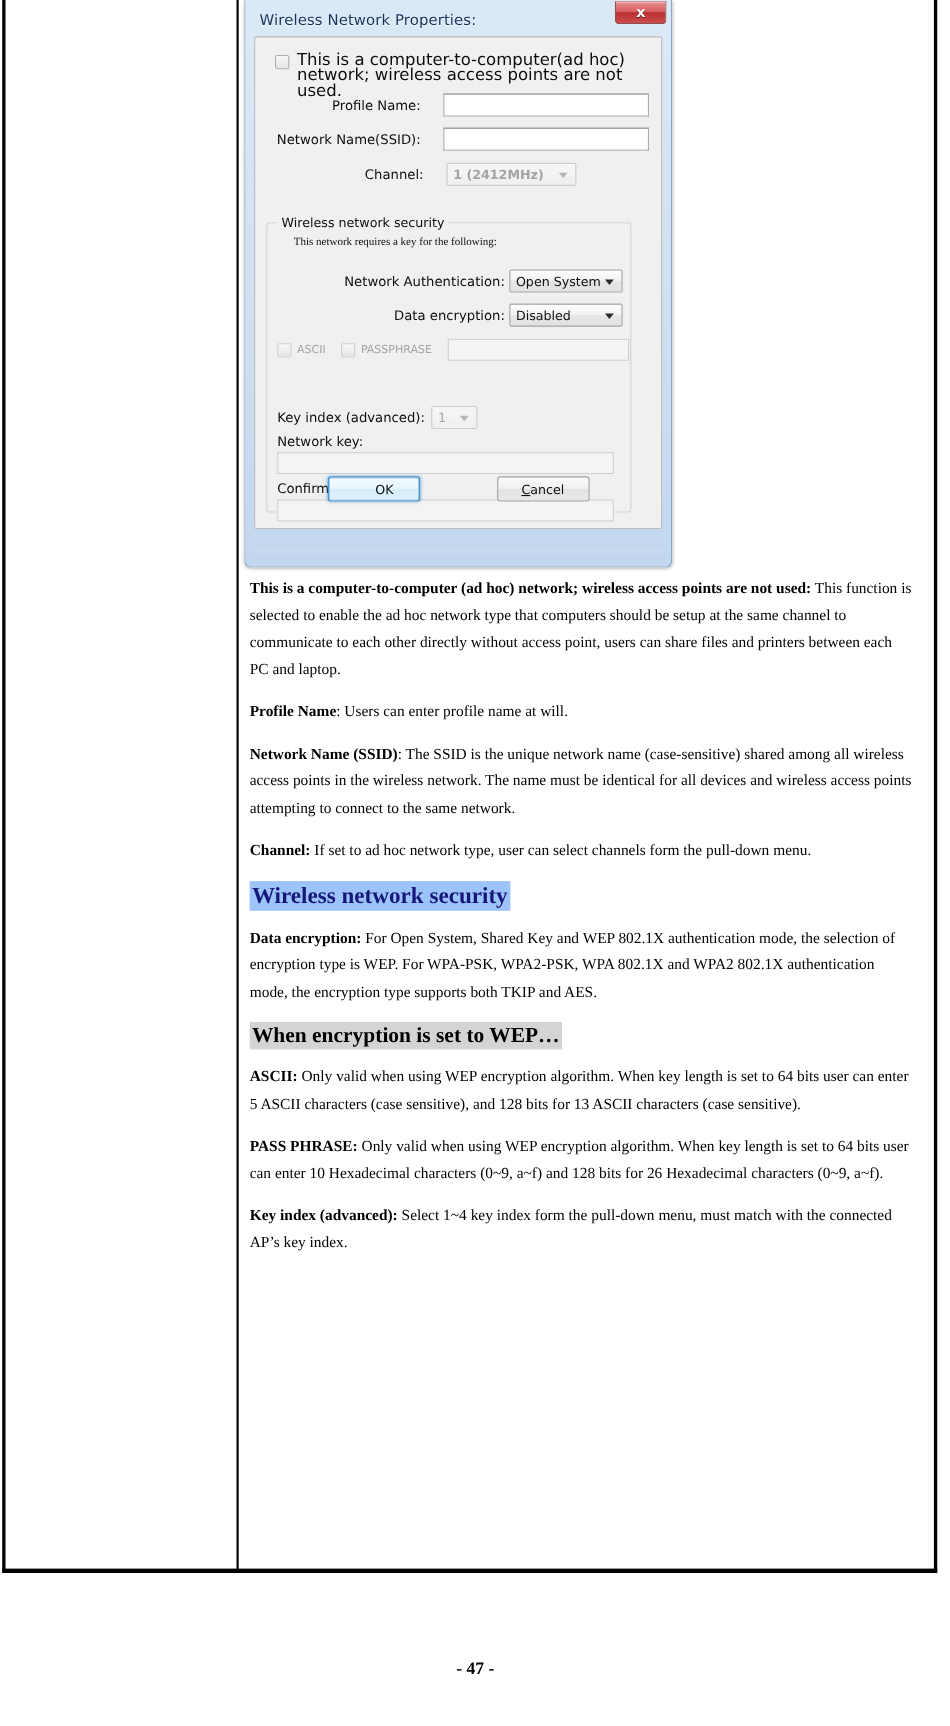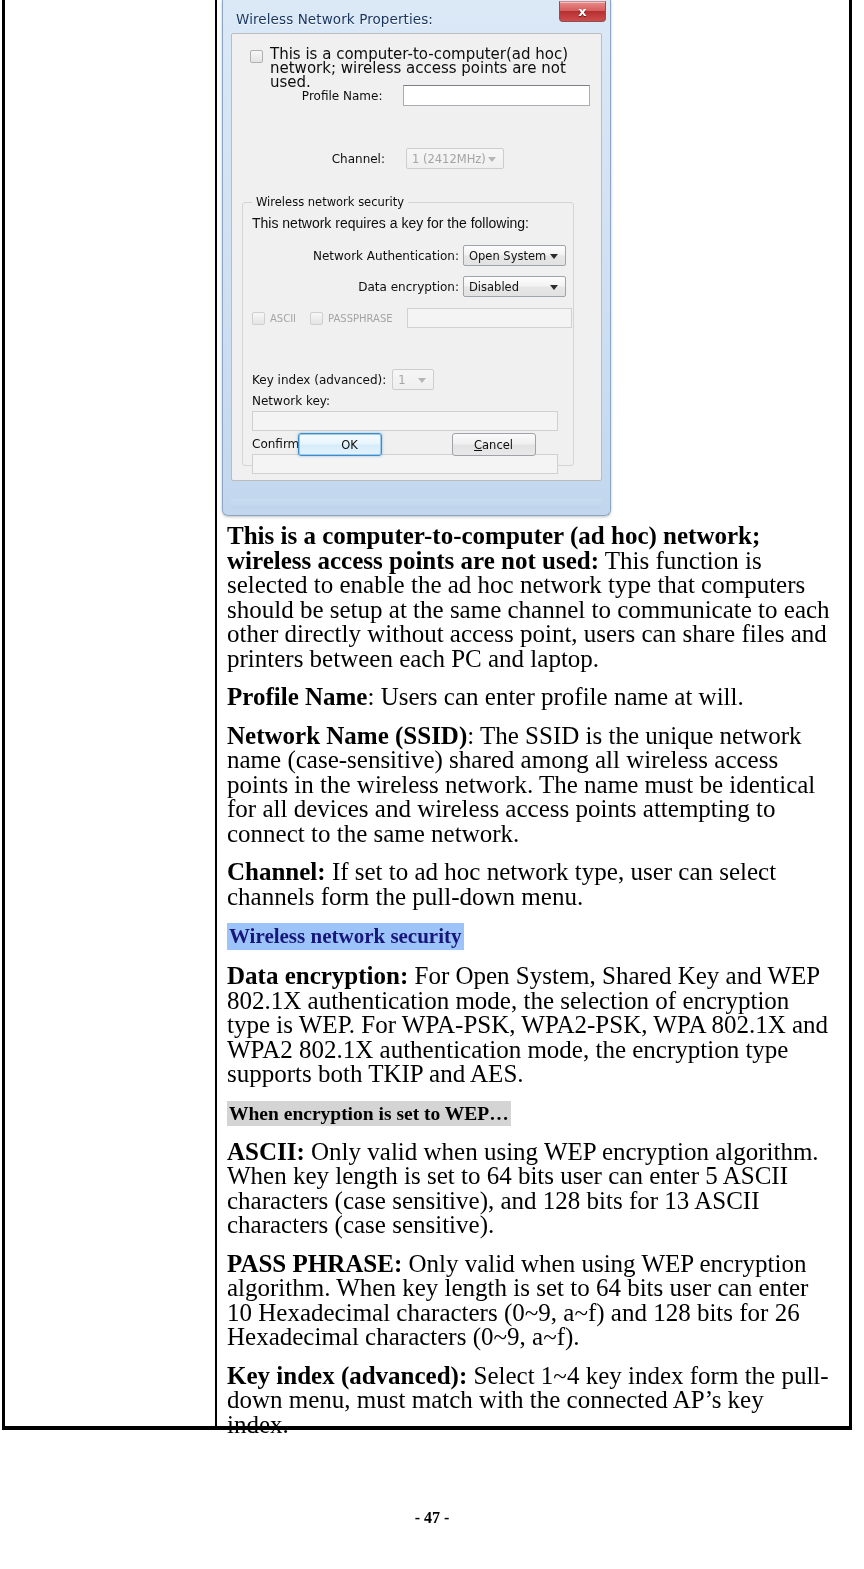--- a/index.html
+++ b/index.html
@@ -232,25 +232,25 @@
     left: 9px;
     top: -8px;
     background: #f0f0f0;
     padding: 0 4px;
     font-size: 11.5px;
     color: #0d0d0d;
     font-family: "DejaVu Sans", "Liberation Sans", sans-serif;
   }
   .group-note {
     position: absolute;
-    left: 9px;
+    left: 24px;
     top: 12px;
-    font-size: 14px;
+    font-size: 10px;
     color: #0d0d0d;
-    font-family: Liberation Sans, sans-serif;
+    font-family: Liberation Serif, serif;
   }
   .g-row {
     position: absolute;
     display: flex;
     align-items: center;
   }
   .inline-chk {
     display: flex;
     align-items: center;
     margin-right: 14px;
@@ -297,21 +297,21 @@
     border-color: #3c8cc8;
     box-shadow: 0 0 0 1px #9ecbec inset, 0 0 3px rgba(60,140,200,0.55);
     background: linear-gradient(to bottom, #f4fbff 0%, #e8f5fd 48%, #d6ecfa 52%, #e2f2fd 100%);
     padding-left: 20px;
   }
   .btn .underline { text-decoration: underline; }
 
   
   .prose {
     font-family: "Liberation Serif", "DejaVu Serif", serif;
-    font-size: 25px;
+    font-size: 14px;
     line-height: 24.5px;
     color: #000;
     margin: 0 16px 14px 0;
     text-align: left;
   }
   .prose b { font-weight: bold; }
   .p-block { padding: 0 4px 0 11px; }
 
   .hl-blue {
     display: inline-block;
@@ -369,24 +369,28 @@
       <div class="chk-row">
         <div class="winchk"></div>
         <div class="chk-label">This is a computer-to-computer(ad hoc) network; wireless access points are not used.</div>
       </div>
 
       <div class="field-row" style="top:51px;">
         <div class="field-label" style="width:135px;">Profile Name:</div>
         <input class="textbox" style="width: 190px; margin-left: 8px;" type="text" value="">
       </div>
 
+      <div class="field-row" style="top:82px;">
+        <div class="field-label" style="width:135px;">Network Name(SSID):</div>
+        <input class="textbox" style="width: 190px; margin-left: 8px;" type="text" value="">
+      </div>
 
       <div class="field-row" style="top:114px;">
         <div class="field-label" style="width:135px;">Channel:</div>
-        <div class="combo disabled" style="width:98px; margin-left:8px;">
+        <div class="combo disabled" style="width:118px; margin-left:8px;font-weight:bold;">
           <span>1 (2412MHz)</span>
           <span class="combo-arrow"></span>
         </div>
       </div>
 
       <div class="groupbox">
         <div class="groupbox-title">Wireless network security</div>
         <div class="group-note">This network requires a key for the following:</div>
 
         <div class="g-row" style="left:9px; top:42px; width:314px; justify-content:flex-end;">

